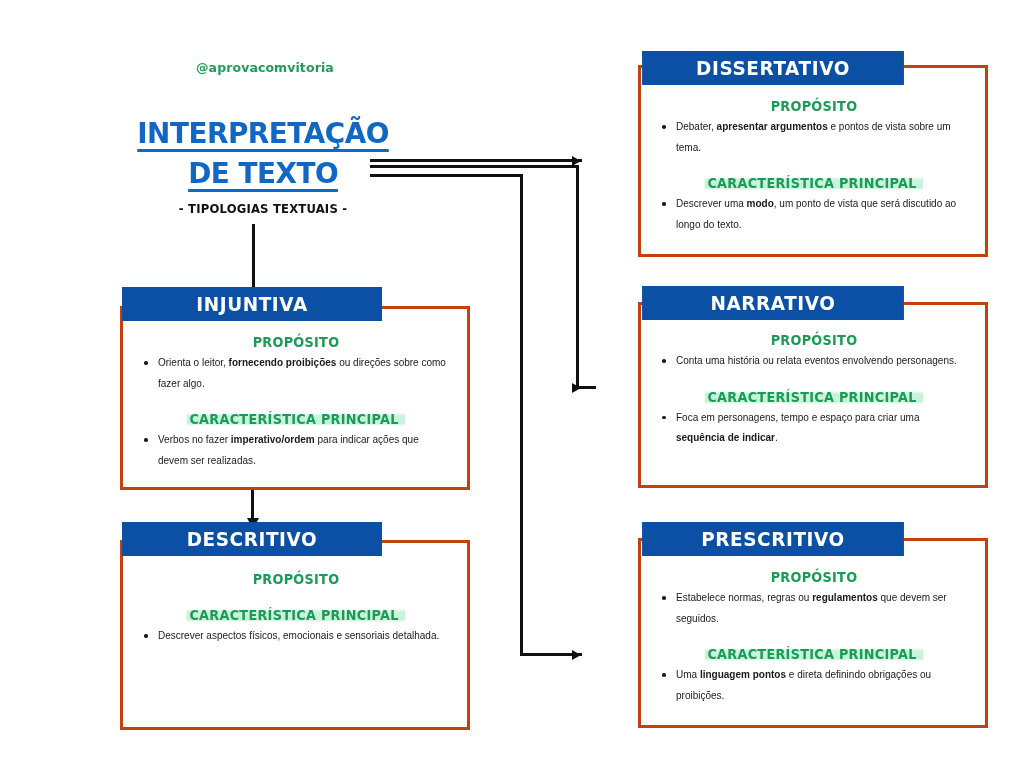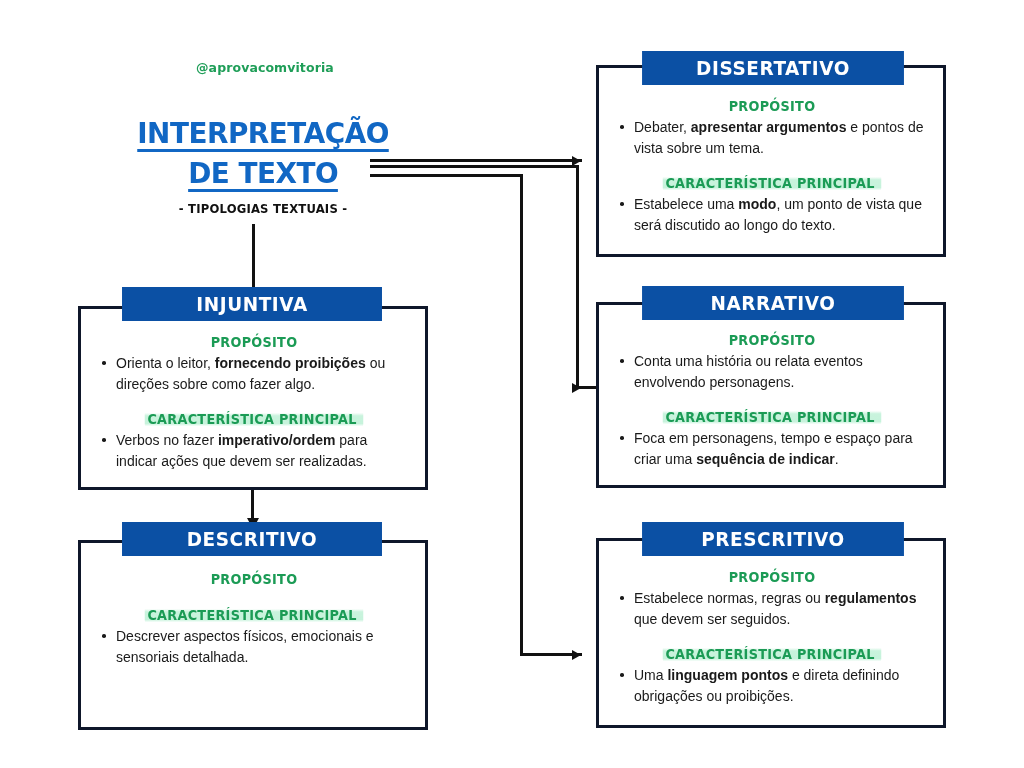--- a/index.html
+++ b/index.html
@@ -49,23 +49,24 @@
     font-family:"DejaVu Sans", sans-serif;
     font-weight:700;
     font-size:12.5px;
     letter-spacing:.2px;
     transform:scaleX(.93);
   }
 
   
   .card{
     position:absolute;
-    border:3px solid #0f172a;
+    border:3px solid #c2410c;
     background:#ffffff;
     box-sizing:border-box;
+    margin-left:42px;
   }
   .card-head{
     position:absolute;
     background:#0b50a4;
     color:#ffffff;
     font-family:"DejaVu Sans", sans-serif;
     font-weight:700;
     font-size:19px;
     letter-spacing:.6px;
     text-align:center;
@@ -92,21 +93,21 @@
   }
   .sec-label.hl span{
     background:linear-gradient(180deg,rgba(120,225,170,.00) 12%,rgba(120,225,170,.40) 30%,rgba(120,225,170,.42) 78%,rgba(120,225,170,.00) 96%);
     padding:0 7px 0 3px;
     border-radius:3px;
   }
   .bullets{margin:0;padding:0;list-style:none;}
   .bullets li{
     position:relative;
     padding-left:17px;
-    font-size:14px;
+    font-size:10px;
     line-height:20.5px;
     color:#1a1a1a;
     font-family:"Liberation Sans", sans-serif;
   }
   .bullets li:before{
     content:"";
     position:absolute;
     left:3px;top:8px;
     width:3.5px;height:3.5px;
     background:#1a1a1a;
@@ -166,21 +167,21 @@
 
   <div class="card" style="left:596px;top:65px;width:350px;height:192px;">
     <div class="card-body" style="top:30px;">
       <div class="sec-label">PROPÓSITO</div>
       <ul class="bullets">
         <li><span>Debater, </span><b>apresentar argumentos</b><span> e pontos de vista sobre um tema.</span></li>
       </ul>
       <div class="gap"></div>
       <div class="sec-label hl"><span>CARACTERÍSTICA PRINCIPAL</span></div>
       <ul class="bullets">
-        <li><span>Estabelece uma </span><b>modo</b><span>, um ponto de vista que será discutido ao longo do texto.</span></li>
+        <li><span>Descrever uma </span><b>modo</b><span>, um ponto de vista que será discutido ao longo do texto.</span></li>
       </ul>
     </div>
   </div>
   <div class="card-head" style="left:638px;top:51px;width:270px;">DISSERTATIVO</div>
 
   <div class="card" style="left:78px;top:306px;width:350px;height:184px;">
     <div class="card-body" style="top:25px;">
       <div class="sec-label">PROPÓSITO</div>
       <ul class="bullets">
         <li><span>Orienta o leitor, </span><b>fornecendo proibições</b><span> ou direções sobre como fazer algo.</span></li>

